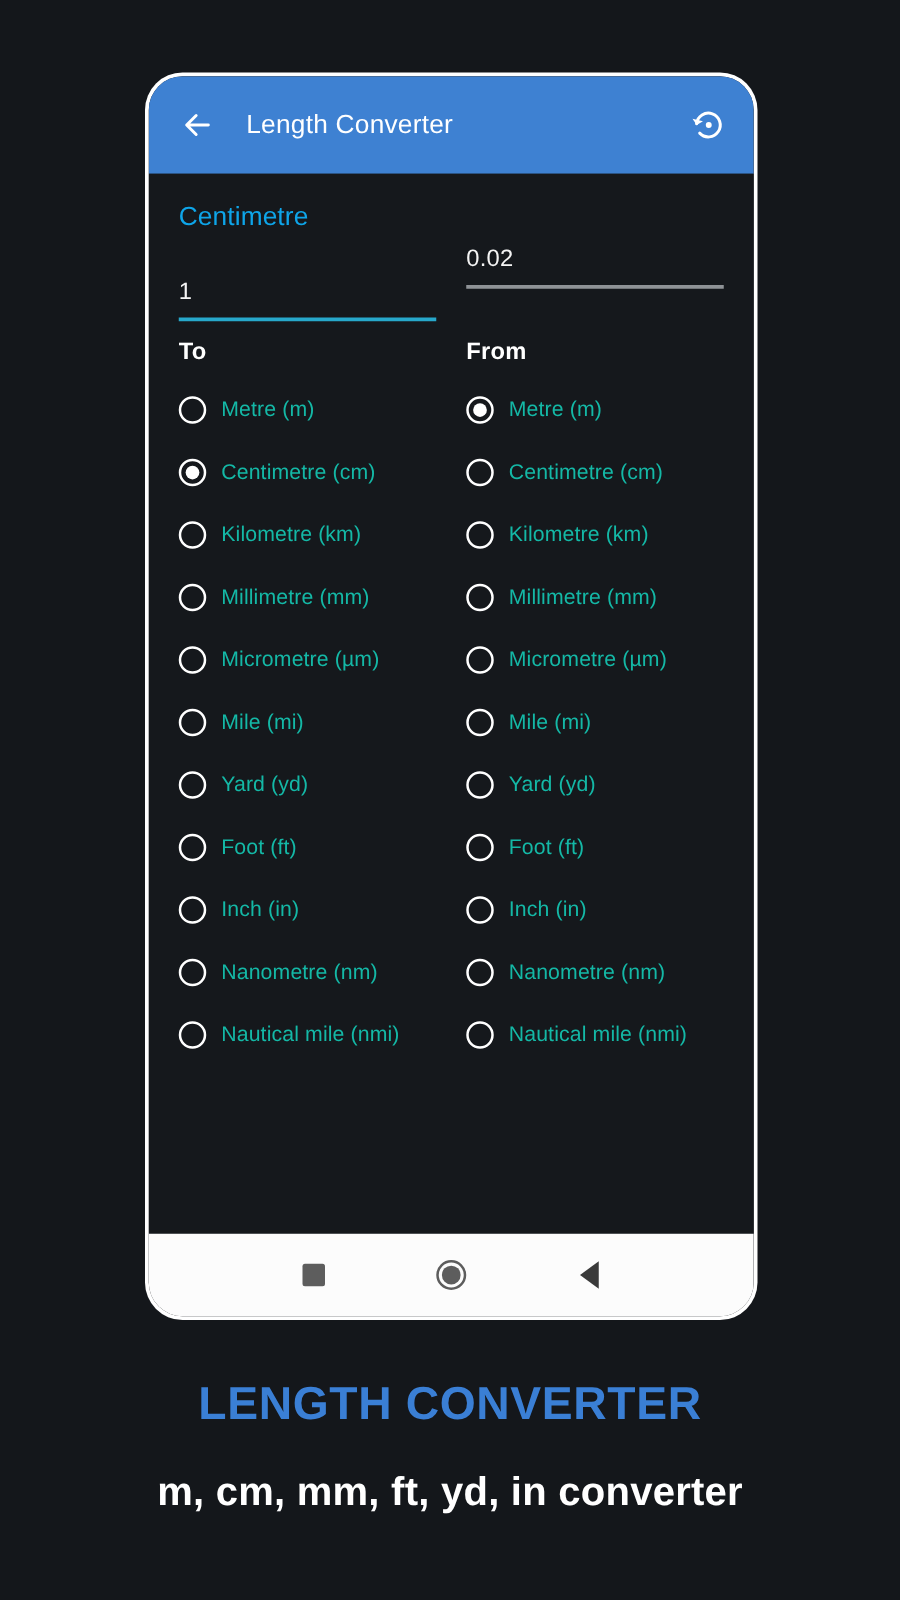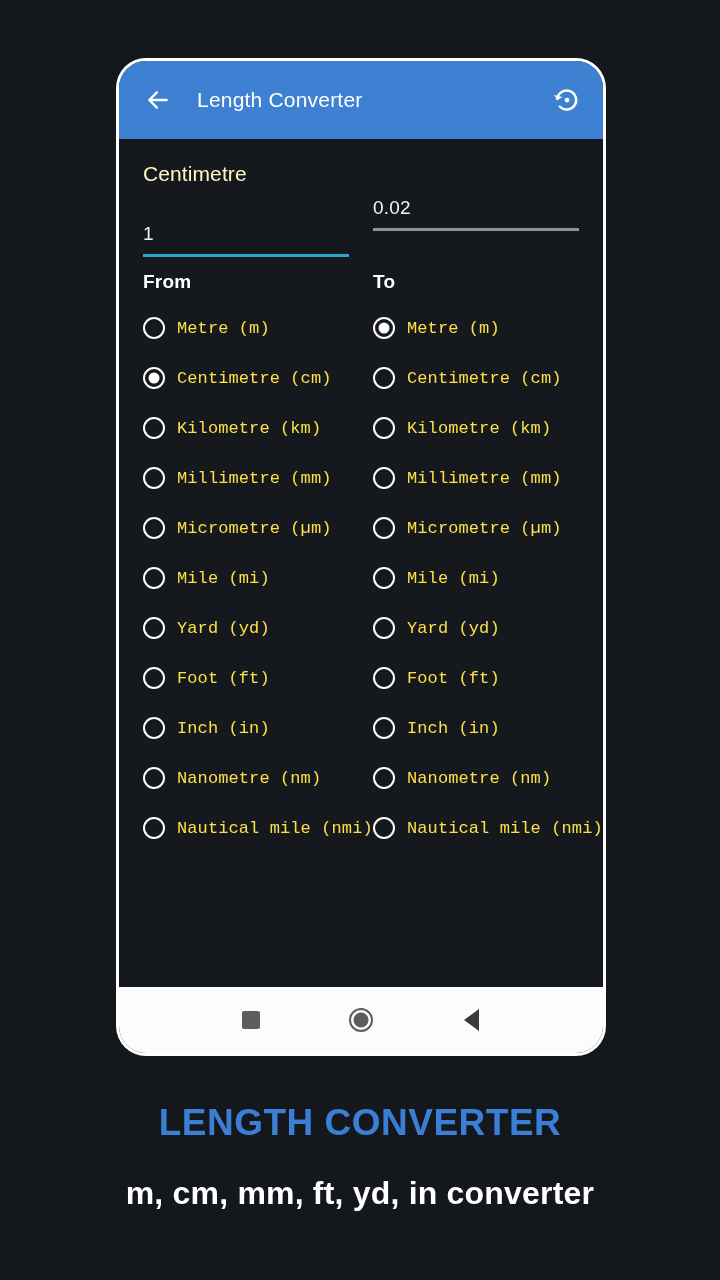--- a/index.html
+++ b/index.html
@@ -94,21 +94,21 @@
     display: flex;
     padding: 22px 12px 0 12px;
   }
 
   .io-col {
     width: 50%;
     padding: 0 12px;
   }
 
   .io-col .unit-name {
-    color: #fef9c3;
+    color: #0ea5e9;
     font-size: 21px;
     font-weight: 400;
     letter-spacing: 0.1px;
     line-height: 26px;
   }
 
   .io-col .value-field {
     margin-top: 26px;
     height: 44px;
     display: flex;
@@ -174,26 +174,25 @@
     left: 50%;
     top: 50%;
     transform: translate(-50%, -50%);
     width: 11px;
     height: 11px;
     border-radius: 50%;
     background: #ffffff;
   }
 
   .radio-label {
-    color: #fde047;
+    color: #14b8a6;
     font-size: 17px;
     margin-left: 12px;
     letter-spacing: 0.1px;
     white-space: nowrap;
-    font-family: Liberation Mono, monospace;
   }
 
   
   .navbar {
     flex: 0 0 auto;
     height: 66px;
     background: #fcfcfc;
     display: flex;
     align-items: center;
     justify-content: center;
@@ -299,24 +298,24 @@
             <div class="unit-name">Centimetre</div>
             <div class="value-field">1</div>
           </div>
           <div class="io-col">
             <div class="value-field">0.02</div>
           </div>
         </div>
 
         <div class="ft-row">
           <div class="ft-col">
-            <div class="ft-label">From</div>
+            <div class="ft-label">To</div>
           </div>
           <div class="ft-col">
-            <div class="ft-label">To</div>
+            <div class="ft-label">From</div>
           </div>
         </div>
 
         <div class="lists-row">
           <div class="list-col" id="from-list">
               <div class="radio-item">
                 <span class="radio-mark"></span>
                 <span class="radio-label">Metre (m)</span>
               </div>
               <div class="radio-item selected">

